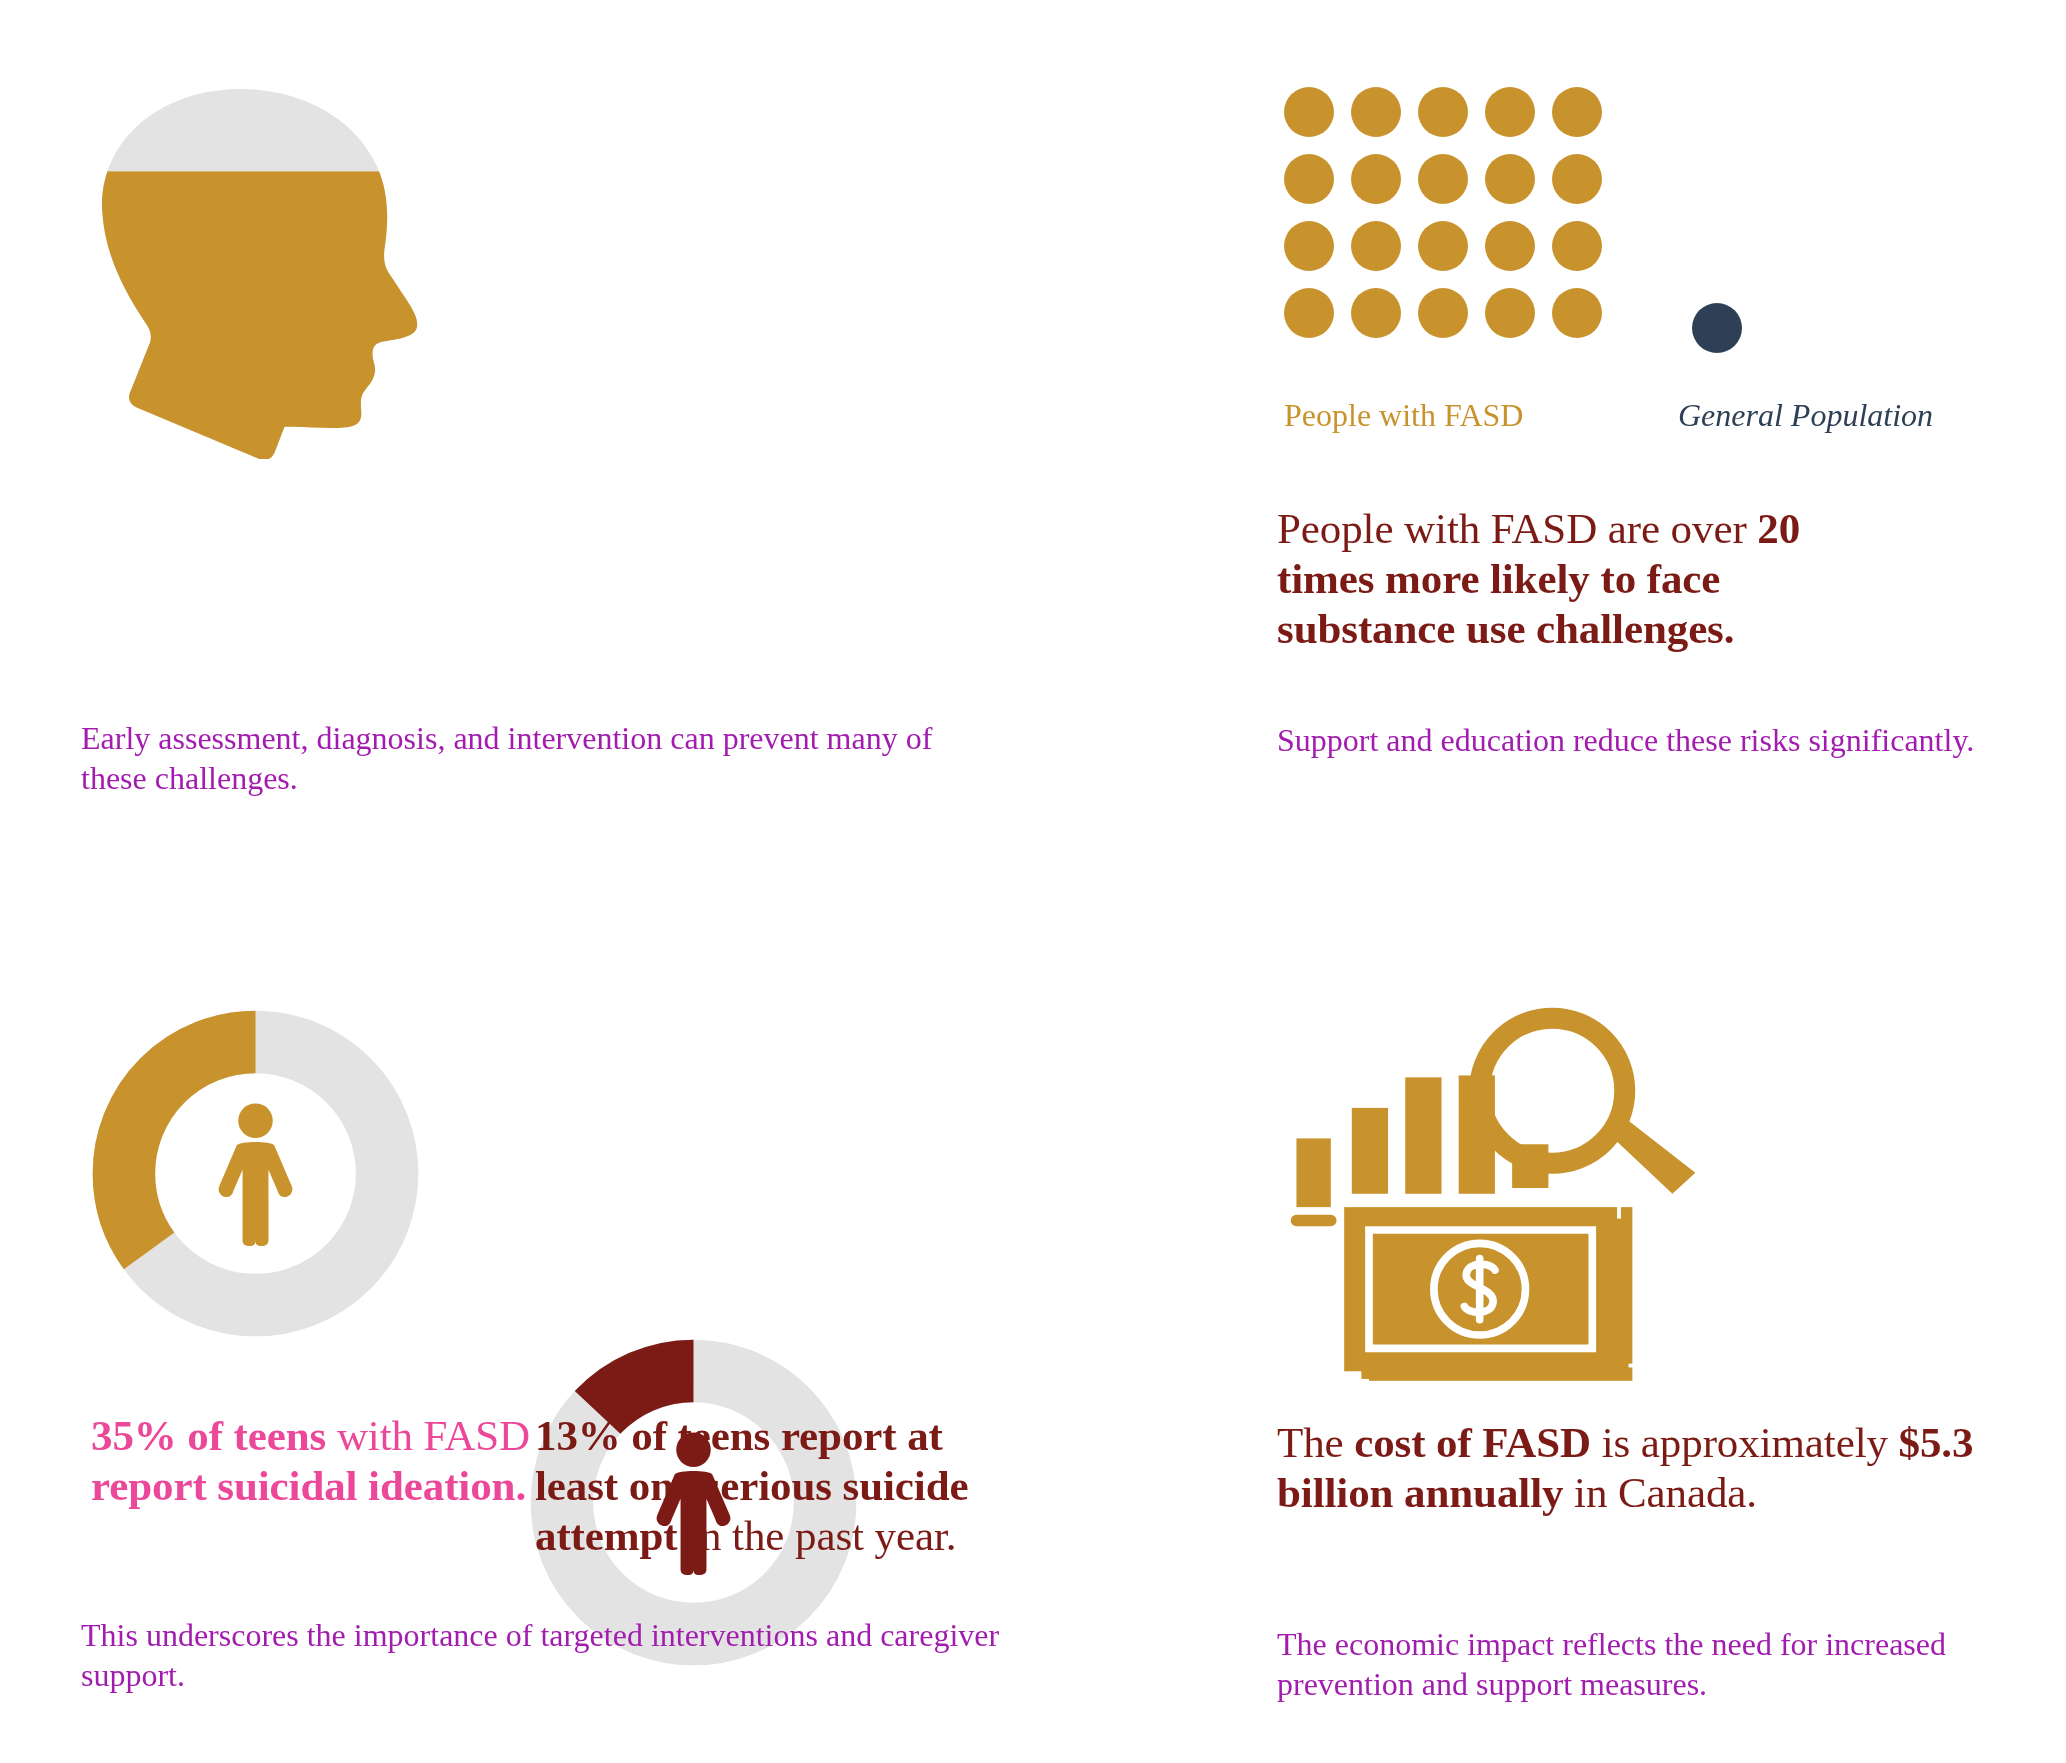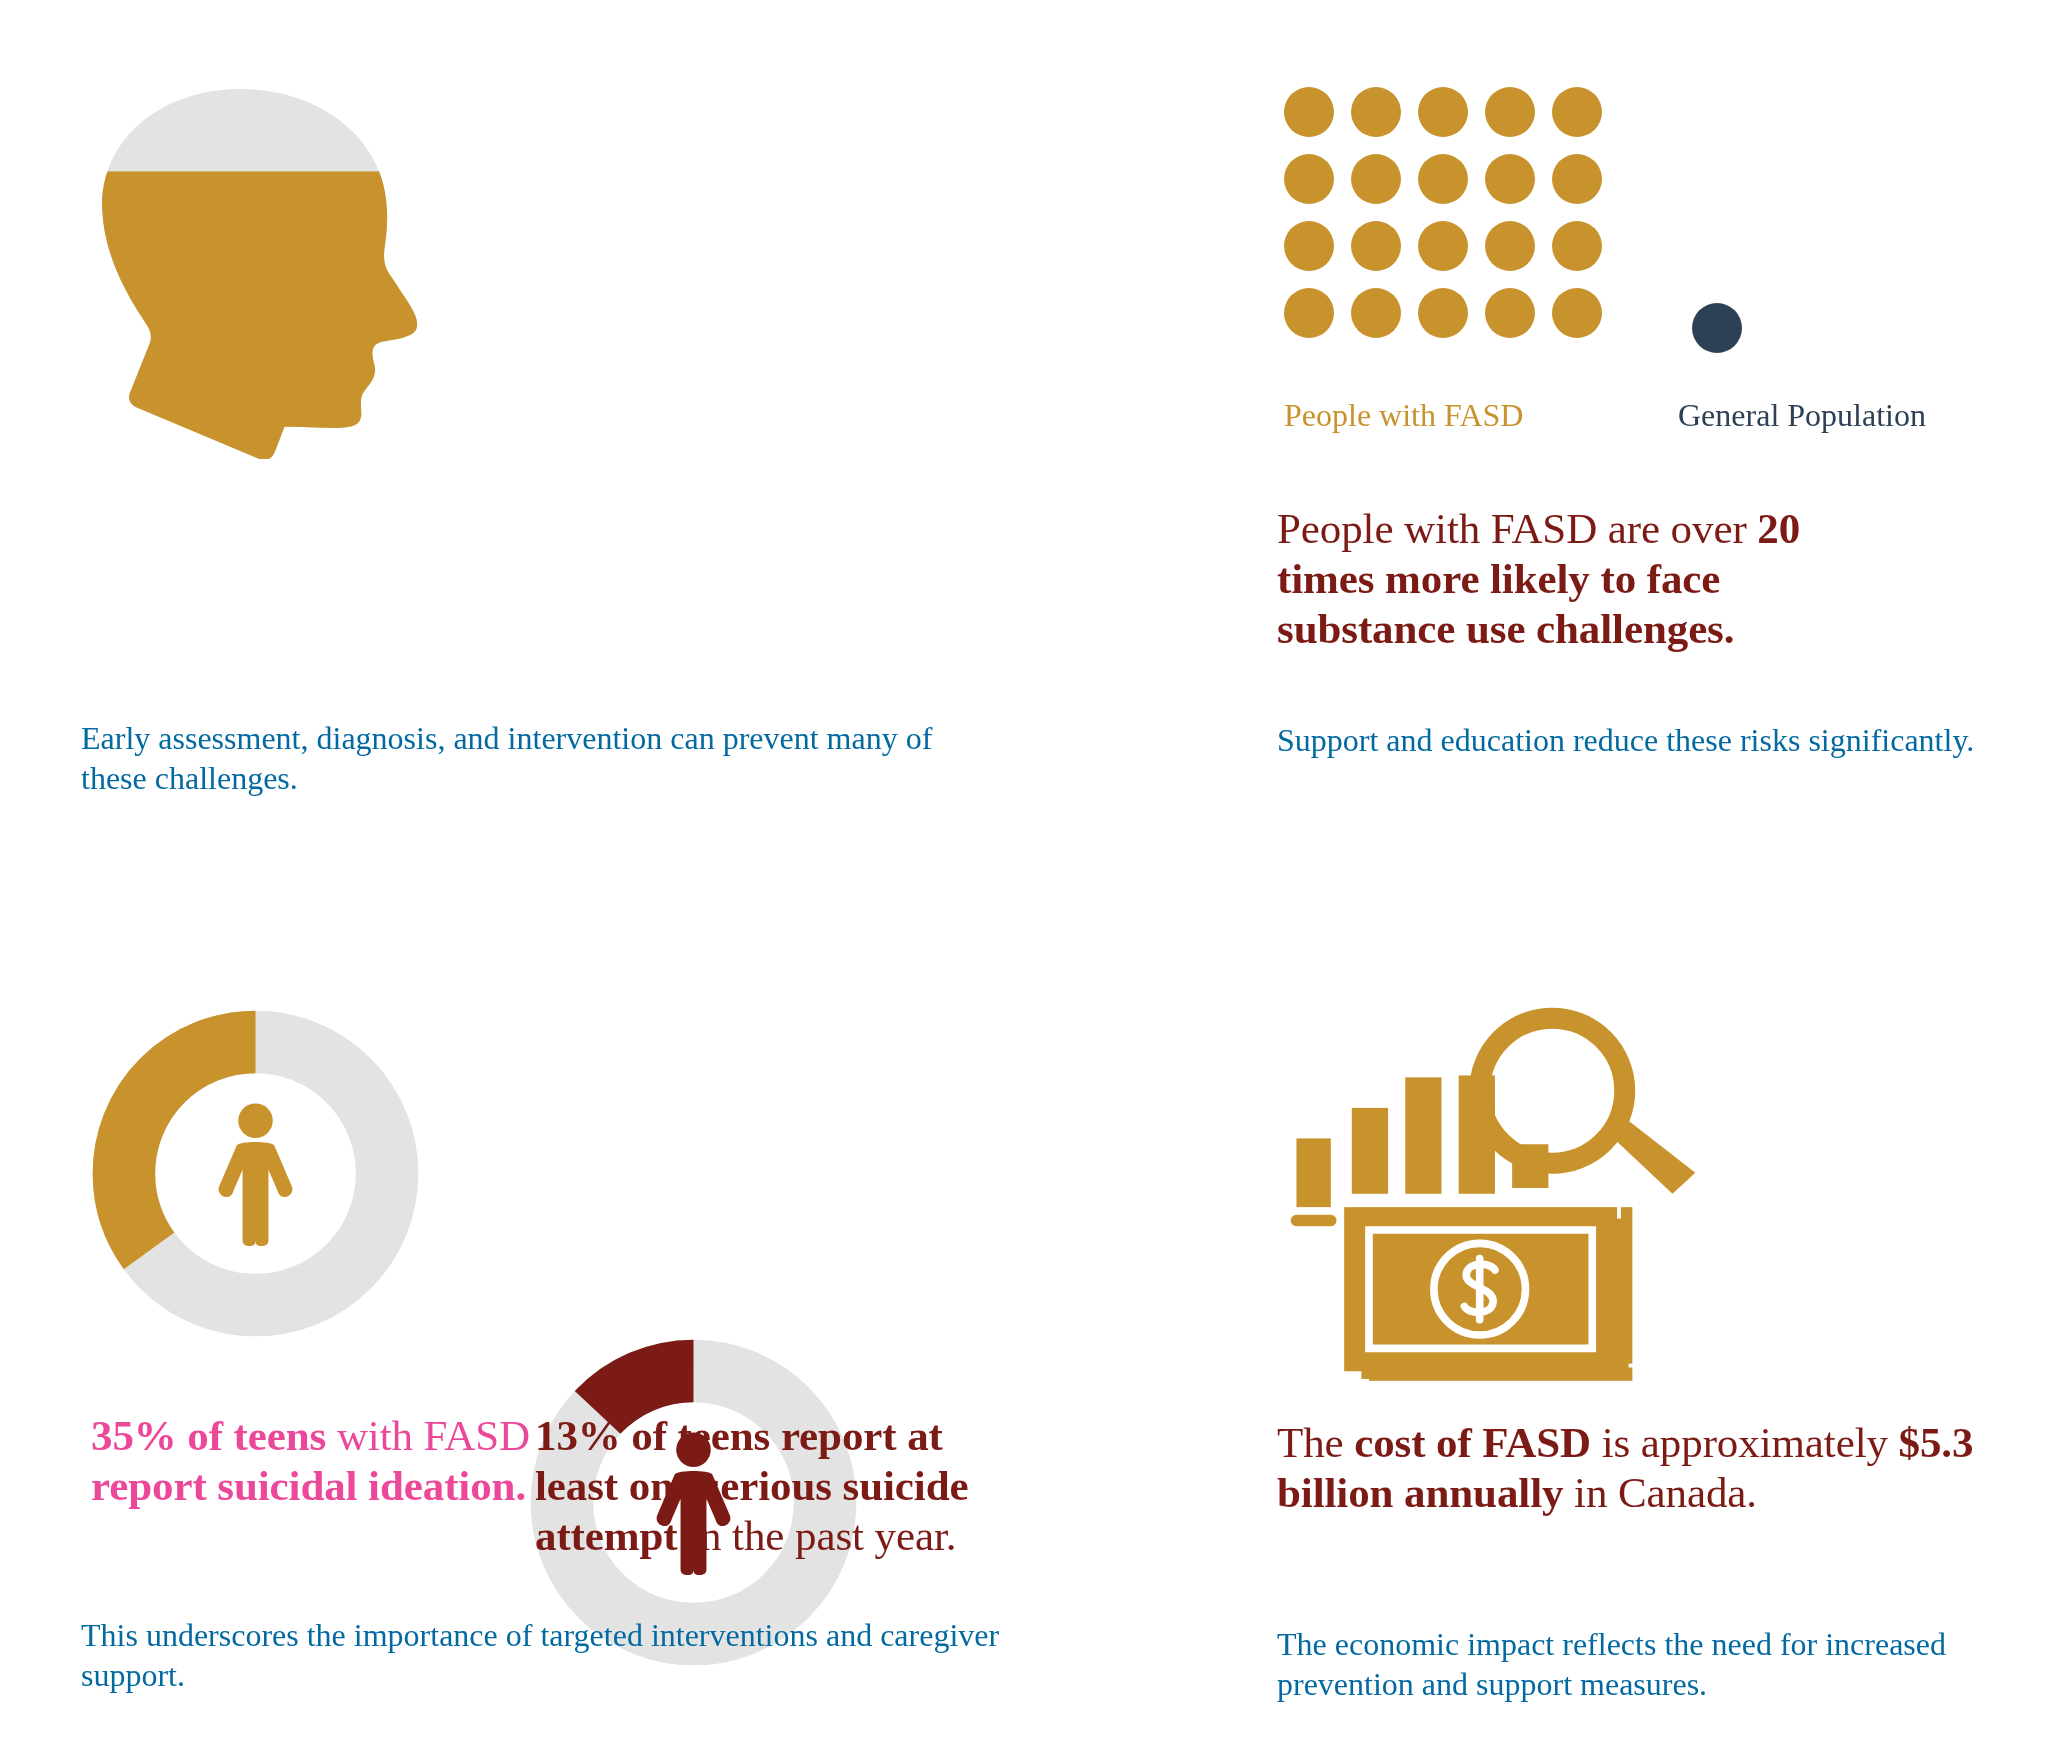--- a/index.html
+++ b/index.html
@@ -16,42 +16,42 @@
     font-size:43px;
     line-height:1.16;
     letter-spacing:-0.1px;
   }
   .stat b{font-weight:700;}
   .stat.red{color:#7c1b15;}
   .stat.gold{color:#ec4899;}
   .body-note{
     font-size:32px;
     line-height:1.24;
-    color:#0369a1;
+    color:#a21caf;
   }
   .legend-label{
     font-size:32px;
     line-height:1;
     white-space:nowrap;
   }
   .legend-label.gold{color:#c8932c;}
   .legend-label.navy{color:#2e4055;}
 
   
   .panel{position:absolute;}
 
   
   #head-icon{left:81px;top:65px;width:384px;height:370px;}
   
   #dot-matrix{left:1284px;top:67px;width:507px;height:274px;}
   .dot-row{display:flex;gap:17px;margin-bottom:17px;}
   .dot{width:50px;height:50px;border-radius:50%;background:#c8932c;}
   #gp-dot{position:absolute;left:1692px;top:283px;width:50px;height:50px;border-radius:50%;background:#2e4055;}
   #legend-fasd{position:absolute;left:1284px;top:379px;}
-  #legend-gp{position:absolute;left:1678px;top:379px;}
+  #legend-gp{position:absolute;left:1678px;top:379px;font-style:italic;}
 
   
   #tl-stat{left:81px;top:484px;width:645px;}
   #tl-note{left:81px;top:699px;width:871px;}
   #tr-stat{left:1277px;top:484px;width:590px;}
   #tr-note{left:1277px;top:701px;width:775px;}
 
   
   #donut-1{left:91px;top:989px;width:329px;height:329px;}
   #donut-2{left:529px;top:989px;width:329px;height:329px;}

